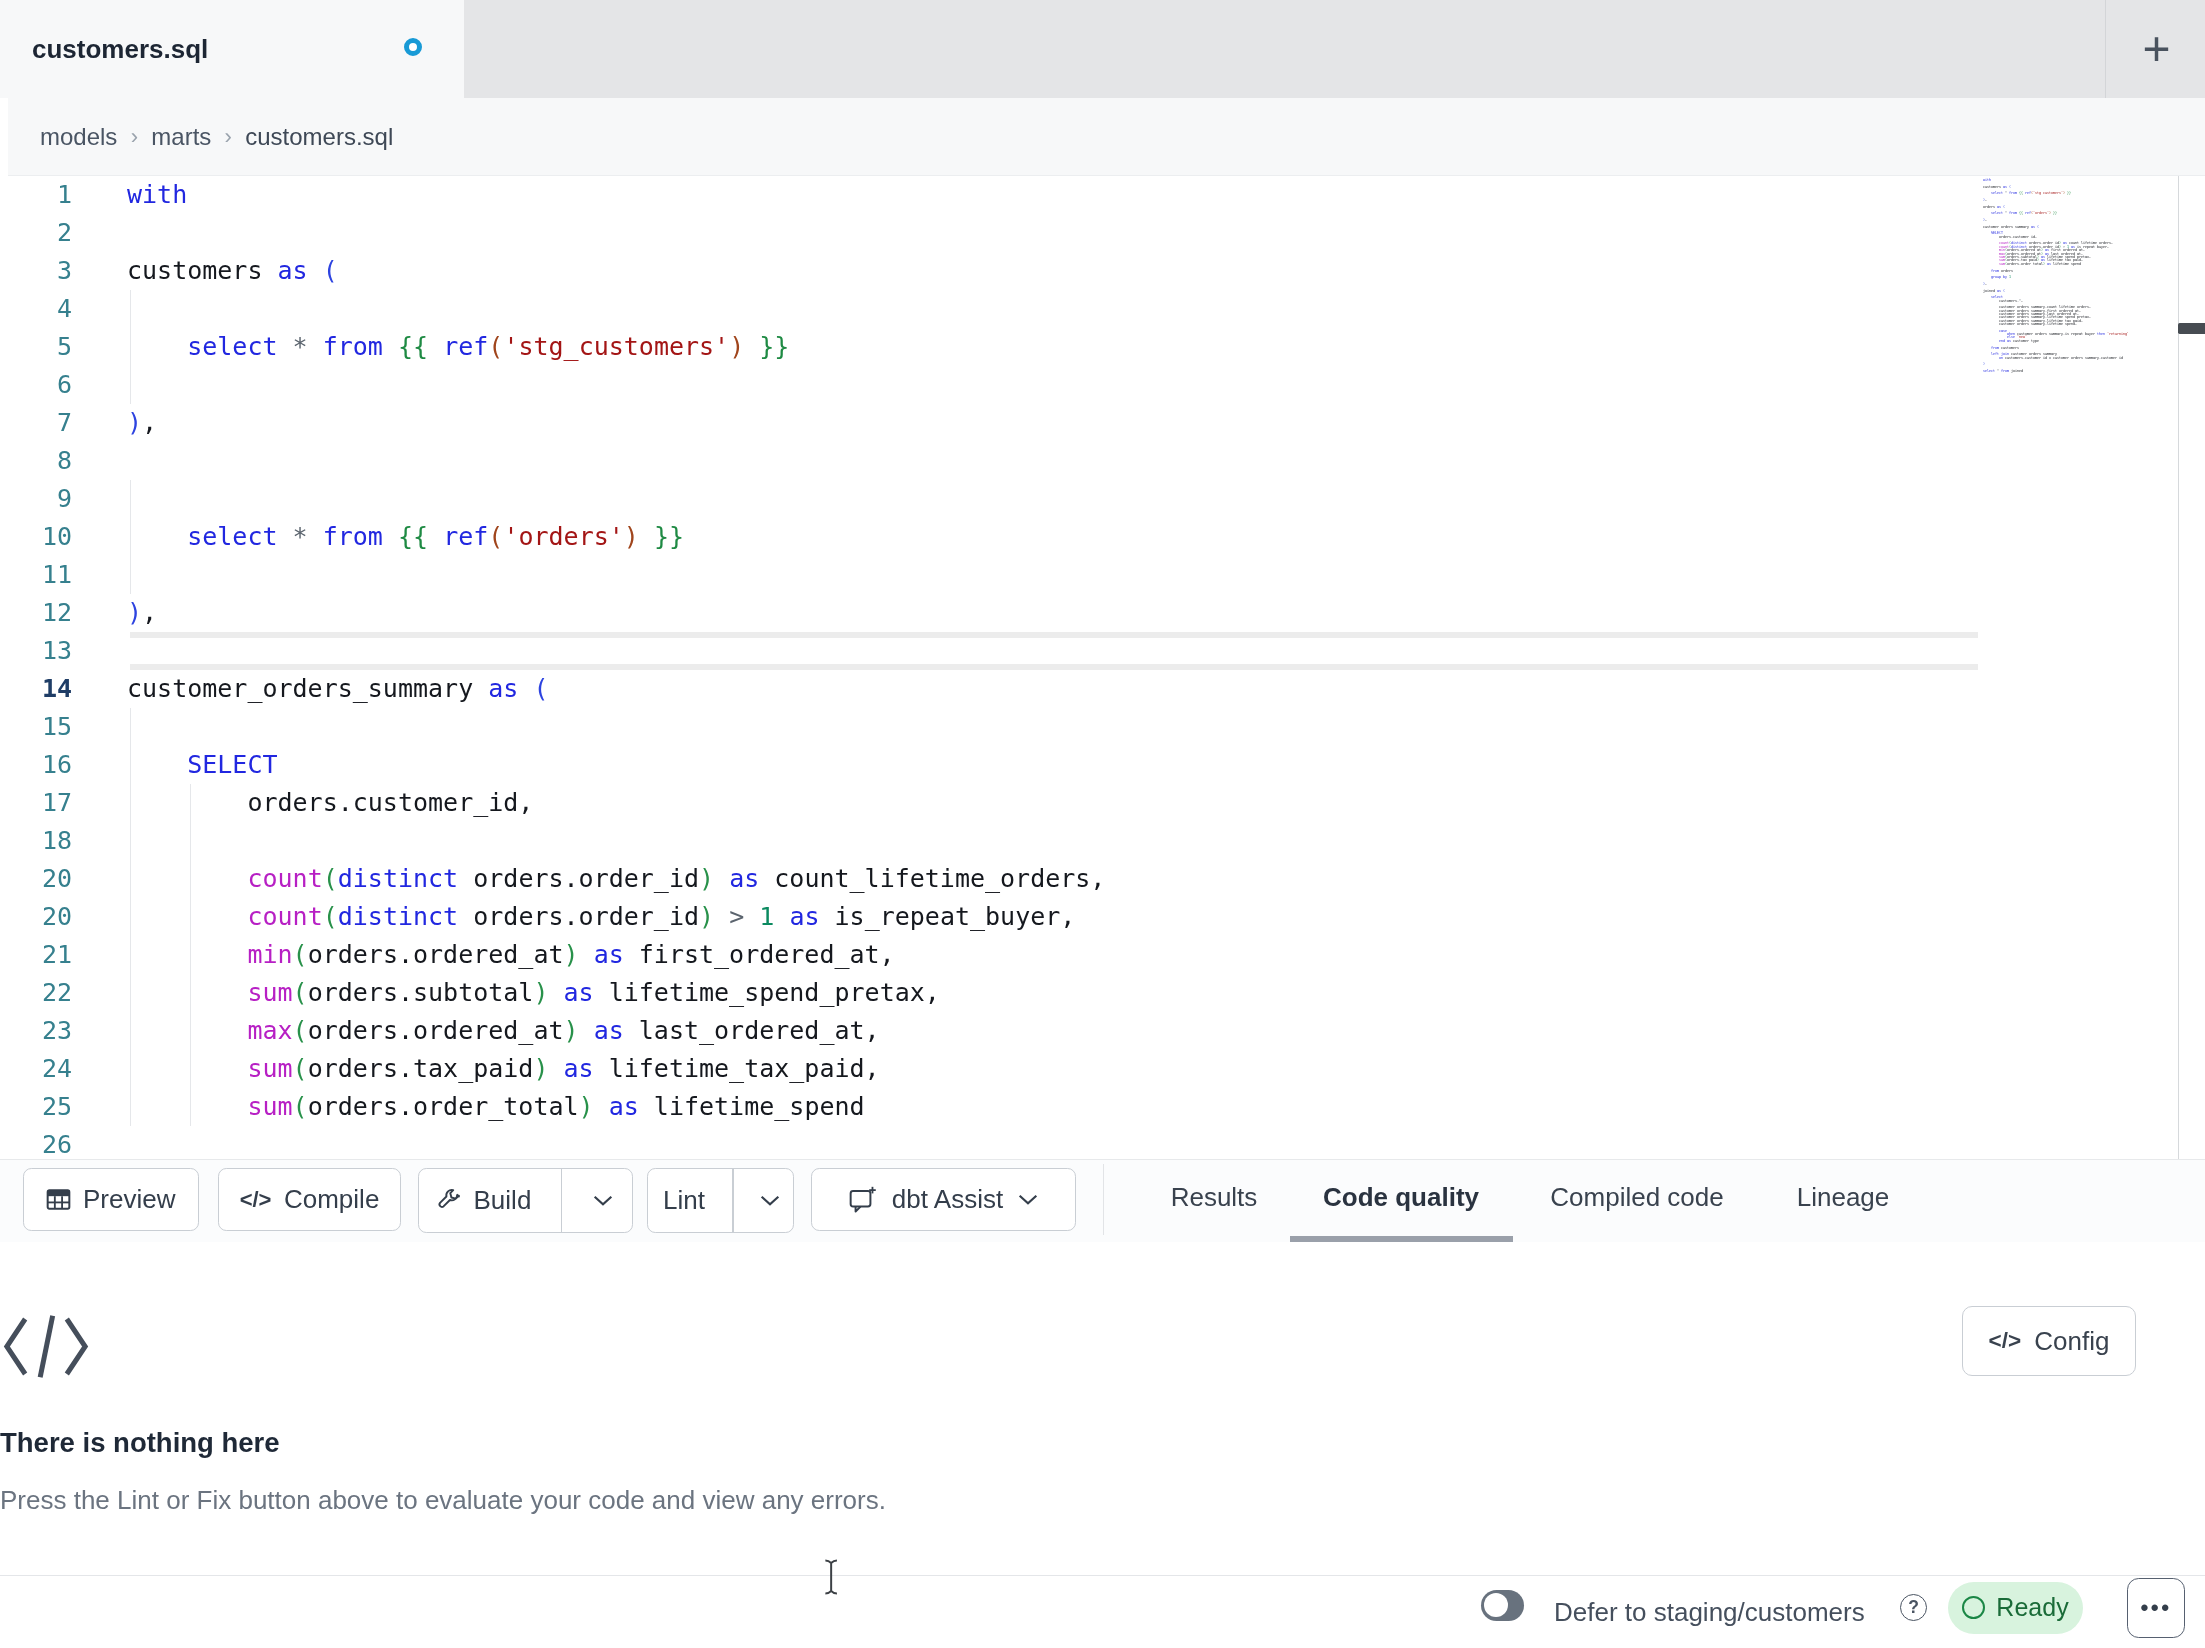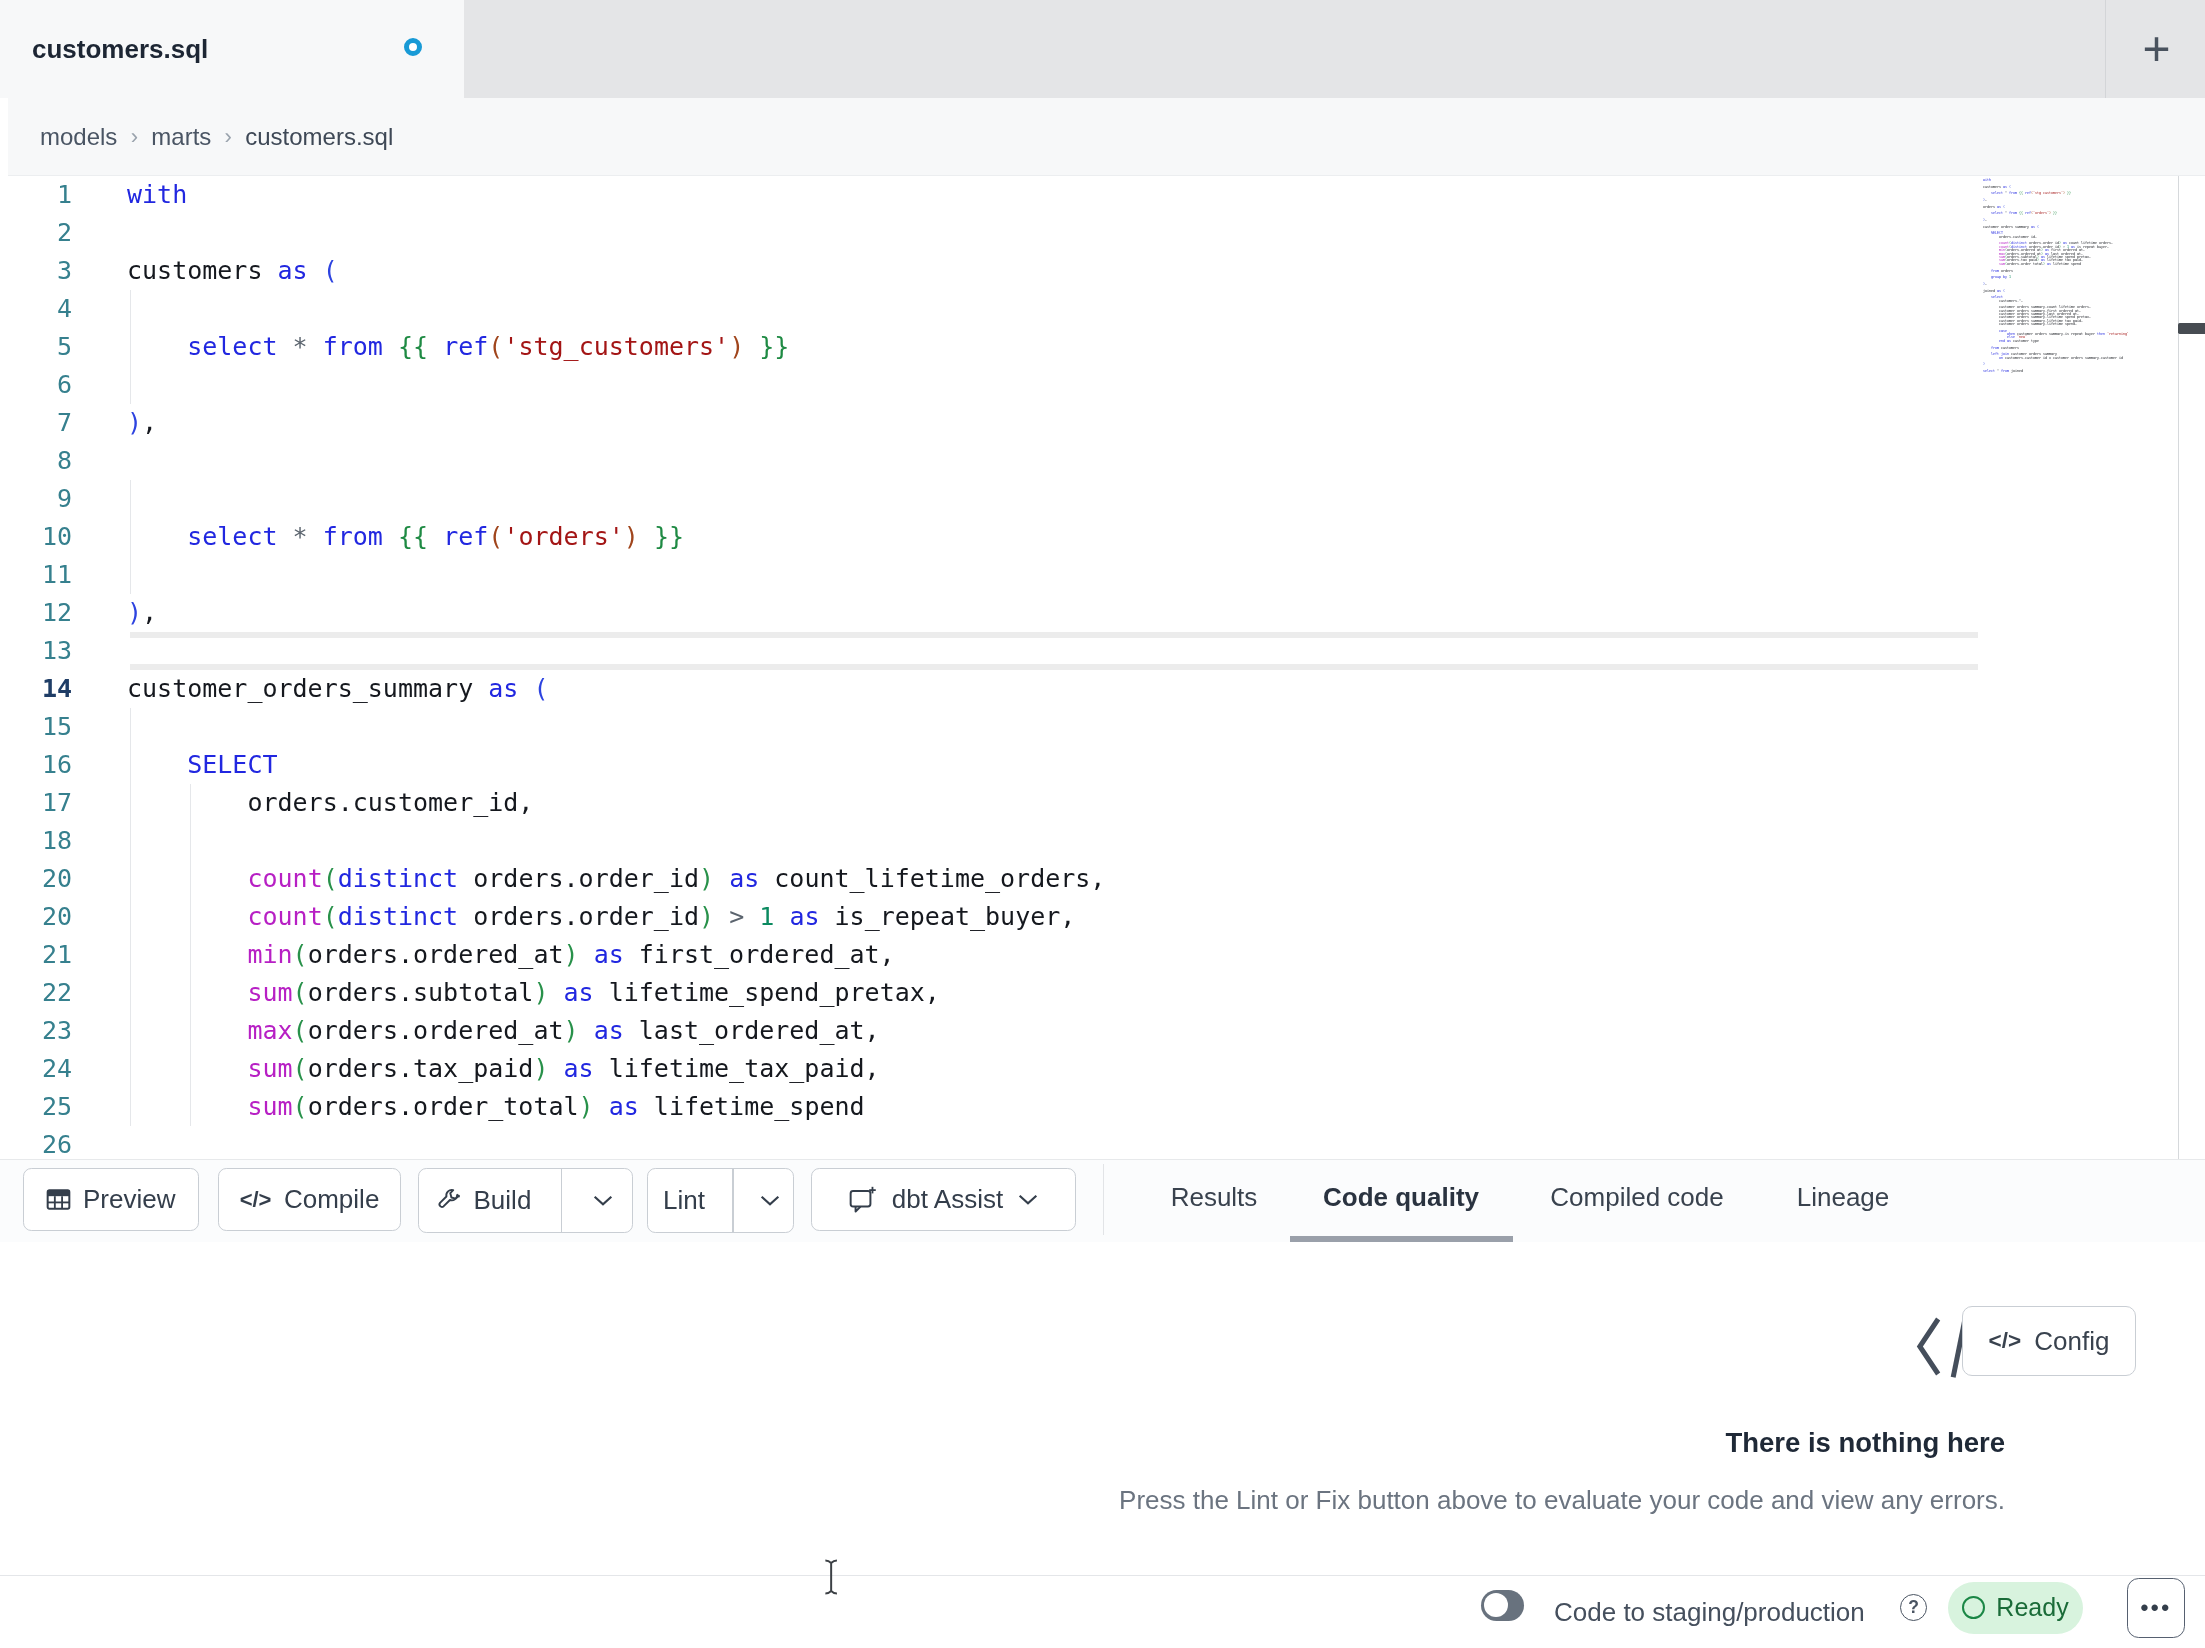--- a/index.html
+++ b/index.html
@@ -63,21 +63,21 @@
   .split .seg-divider{width:1.7px;height:100%;background:#c9ced4;}
   .icon-slate{color:#343e4b;font-weight:bold;}
   .toolbar-divider{left:1103px;top:4.2px;width:0.8px;height:71px;background:#e2e4e7;}
   .ptab{position:absolute;top:0;height:75px;display:flex;align-items:center;transform:translateX(-50%);
        font-size:26px;color:#39424e;}
   .ptab.active{font-weight:bold;color:#2a3340;}
   .ptab-underline{left:1290px;top:76px;width:223px;height:7.5px;background:#9aa0aa;}
 
   
   .panel{left:0;top:1242px;width:2205px;height:333px;background:#fff;}
-  .empty{position:absolute;left:0;top:0;width:2005px;text-align:right;}
+  .empty{position:absolute;left:0;top:0;width:2005px;text-align:left;}
   .empty-icon{margin-top:67px;}
   .empty-title{margin-top:40px;font-size:27.5px;font-weight:bold;color:#1f2937;}
   .empty-sub{margin-top:26px;font-size:26px;color:#6b7480;}
   .config-btn{left:1962px;top:64px;width:174px;height:70px;background:#fff;border:1.7px solid #c9ced4;
        border-radius:10px;display:flex;align-items:center;justify-content:center;gap:13.3px;
        font-size:26px;color:#39424e;}
   .config-icon{font-weight:bold;font-size:22.5px;}
 
   
   .statusbar{left:0;top:1575px;width:2205px;height:73px;background:#fff;border-top:0.8px solid #e4e6e9;}
@@ -350,21 +350,21 @@
     <button class="abs config-btn">
       <span class="config-icon">&lt;/&gt;</span>
       <span>Config</span>
     </button>
   </div>
 
   <div class="abs statusbar">
     <div class="abs toggle">
       <span class="toggle-knob"></span>
     </div>
-    <div class="abs defer-label">Code to staging/production</div>
+    <div class="abs defer-label">Defer to staging/customers</div>
     <div class="abs help-icon">
       <span>?</span>
     </div>
     <div class="abs ready-badge">
       <span class="ready-circle"></span>
       <span class="ready-label">Ready</span>
     </div>
     <button class="abs more-btn">
       <span class="ellipsis">•••</span>
     </button>

